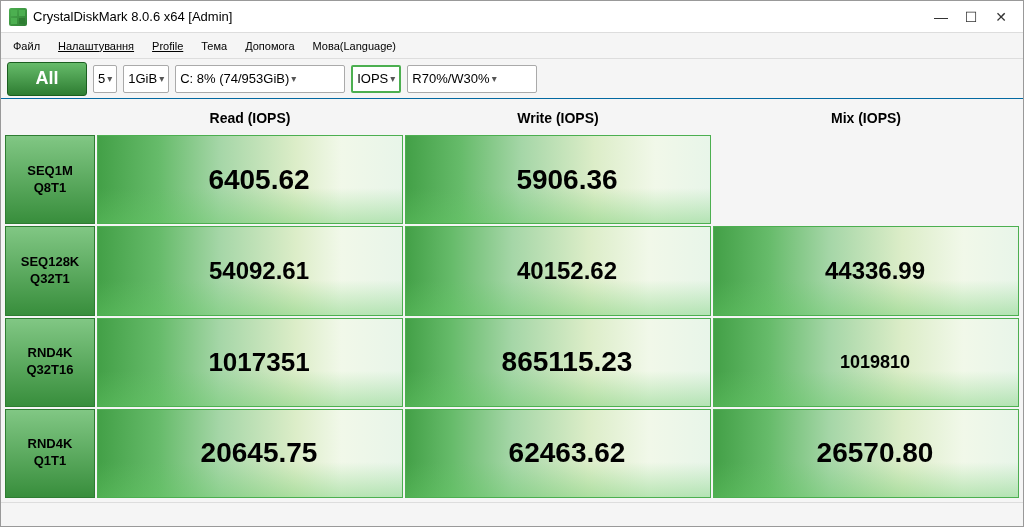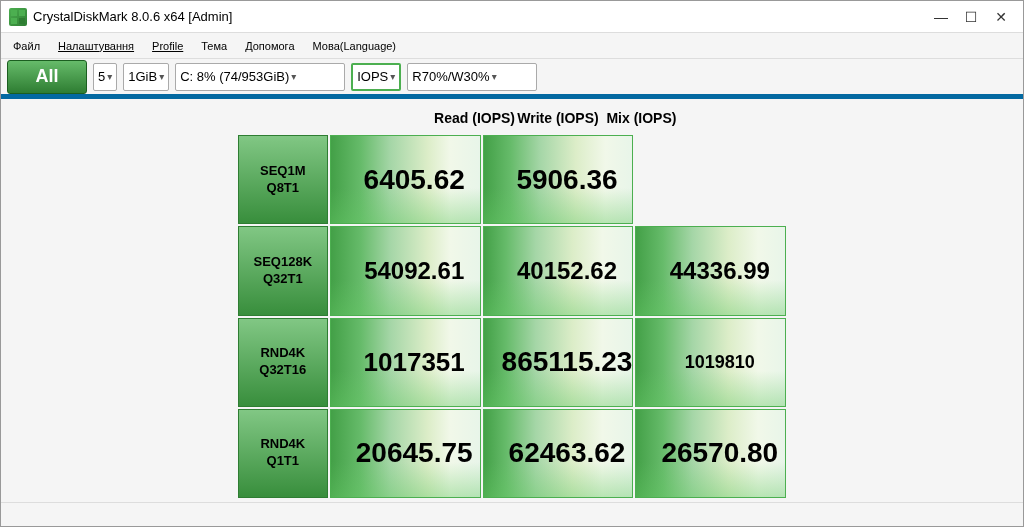--- a/index.html
+++ b/index.html
@@ -87,21 +87,21 @@
       background: transparent;
     }
     .menu-item.underline { text-decoration: underline; }
     .toolbar {
       background: #f5f5f5;
       height: 40px;
       display: flex;
       align-items: center;
       padding: 0 6px;
       gap: 6px;
-      border-bottom: 5px solid #0369a1;
+      border-bottom: 1px solid #0369a1;
     }
     .all-btn {
       background: linear-gradient(to bottom, #66bb6a, #2e7d32);
       color: white;
       font-size: 18px;
       font-weight: bold;
       width: 80px;
       height: 34px;
       border: 1px solid #1b5e20;
       border-radius: 3px;
@@ -129,21 +129,20 @@
     .dropdown.iops {
       border: 2px solid #4caf50;
     }
     .main-content {
       flex: 1;
       display: flex;
       flex-direction: column;
       padding: 4px;
       background: #f5f5f5;
       gap: 2px;
-      align-items: center;
     }
     .header-row {
       display: grid;
       grid-template-columns: 90px 1fr 1fr 1fr;
       gap: 2px;
       height: 30px;
     }
     .header-cell {
       display: flex;
       align-items: center;

